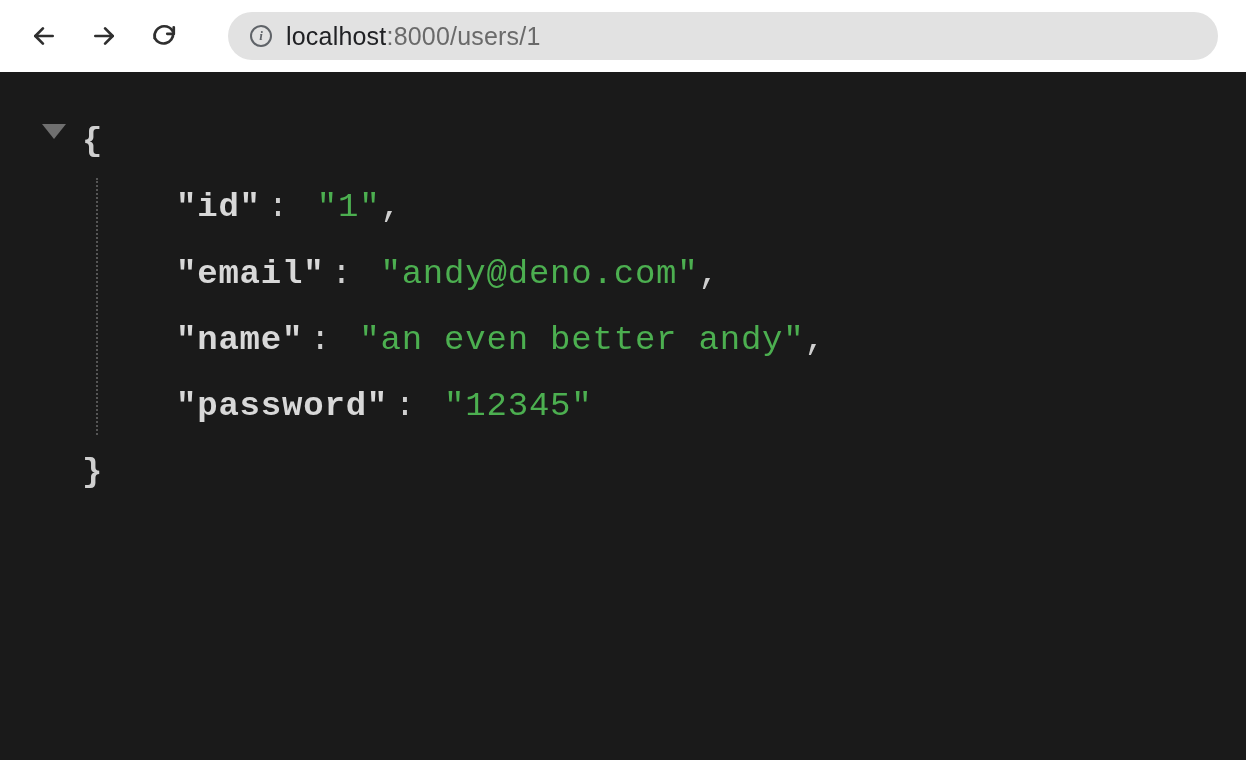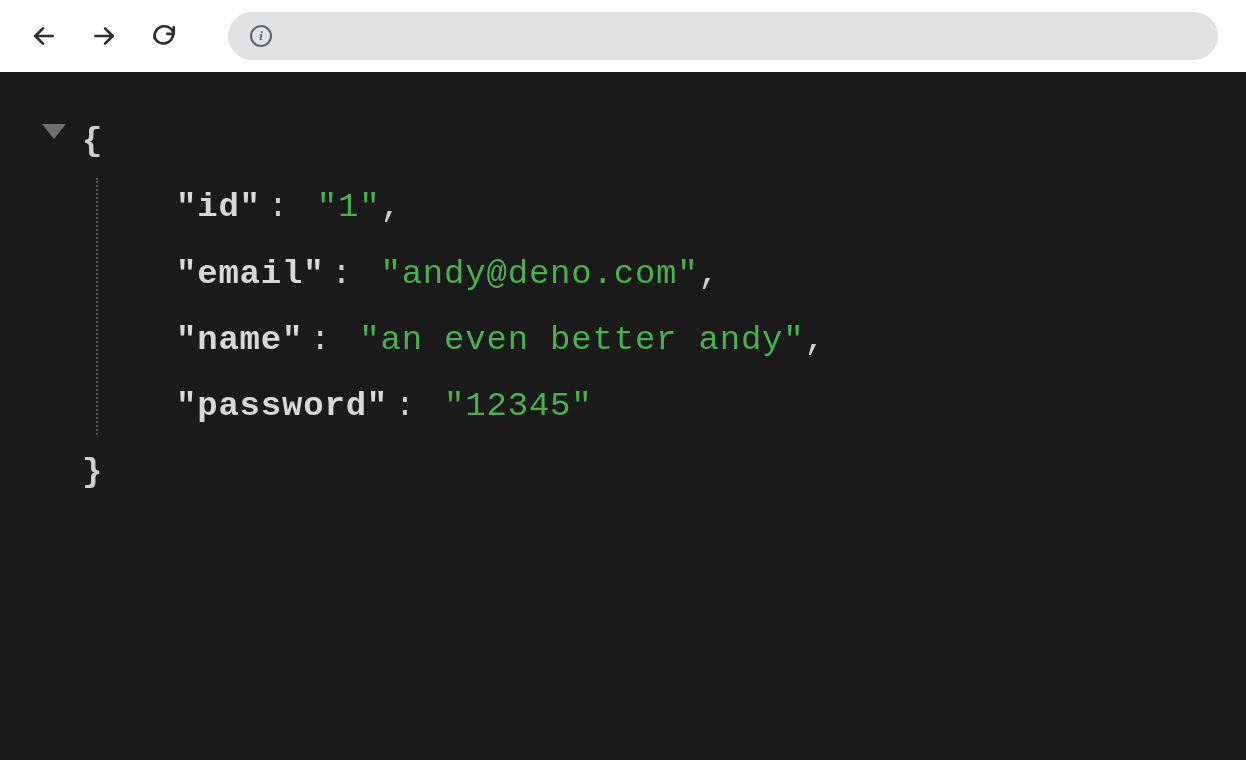--- a/index.html
+++ b/index.html
@@ -177,20 +177,23 @@
   </div>
   <div class="nav-button">
     <svg viewBox="0 0 24 24">
       <path d="M21 4 L21 10 L15 10"></path>
       <path d="M3.5 14 A9 9 0 0 0 20.5 9.5 L21 10"></path>
       <path d="M3.5 14 A9 9 0 0 1 12 3 A9 9 0 0 1 20 7.5"></path>
     </svg>
   </div>
   <div class="address-bar">
     <div class="info-icon">i</div>
+    <div class="url-text">
+      <span class="url-host">localhost</span><span class="url-port-path">:8000/users/1</span>
+    </div>
   </div>
 </div>
 
 <div class="content-area">
   <div class="json-root">
     <div class="toggle-arrow"></div>
     <div class="json-body">
       <span class="brace">{</span>
       <div class="json-entries" id="json-entries">
         <div class="guide-line"></div>

